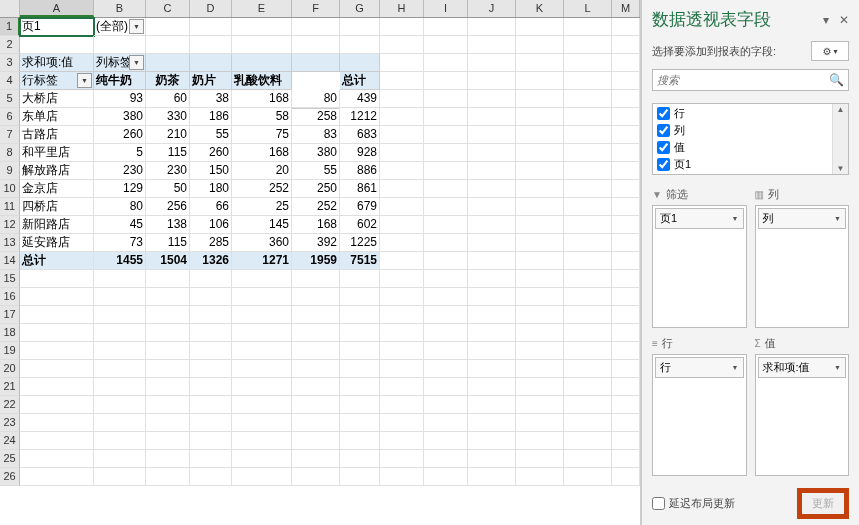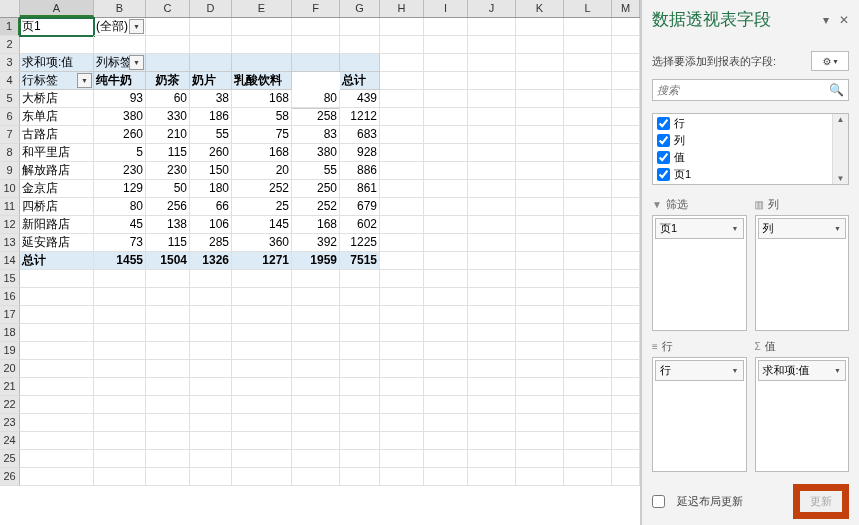--- a/index.html
+++ b/index.html
@@ -21,21 +21,21 @@
 .cell.sel { outline: 2px solid #217346; outline-offset: -1px; background: #fff; }
 .cell.lbl.pvt { background: #ddebf7; }
 .cell.total { background: #ddebf7; font-weight: bold; }
 .filterbtn { position: absolute; right: 1px; top: 1px; width: 15px; height: 15px; border: 1px solid #999; background: #f5f5f5; display: flex; align-items: center; justify-content: center; font-size: 7px; color: #444; cursor: pointer; }
 .filterbtn::after { content: "▼"; }
 .cw-A { width: 74px; } .cw-B { width: 52px; } .cw-C { width: 44px; } .cw-D { width: 42px; }
 .cw-E { width: 60px; } .cw-F { width: 48px; } .cw-G { width: 40px; } .cw-H { width: 44px; }
 .cw-I { width: 44px; } .cw-J { width: 48px; } .cw-K { width: 48px; } .cw-L { width: 48px; } .cw-M { width: 28px; }
 
 .pane { width: 349px; background: #f3f3f3; border-left: 1px solid #ccc; display: flex; flex-direction: column; padding: 8px 10px 6px 10px; }
-.pane-hdr { display: flex; align-items: center; justify-content: space-between; margin-bottom: 14px; }
+.pane-hdr { display: flex; align-items: center; justify-content: space-between; margin-bottom: 4px; }
 .pane-title { font-size: 17px; color: #217346; font-weight: normal; }
 .pane-ctrls { display: flex; gap: 10px; align-items: center; color: #666; }
 .pane-ctrls span { cursor: pointer; font-size: 12px; }
 .sub-row { display: flex; align-items: center; justify-content: space-between; margin: 6px 0 8px; }
 .sub-lbl { font-size: 11px; color: #444; }
 .gear { width: 38px; height: 20px; border: 1px solid #bbb; background: #fff; display: flex; align-items: center; justify-content: center; font-size: 10px; color: #444; cursor: pointer; }
 .gear::after { content: " ▾"; font-size: 8px; margin-left: 2px; }
 .searchbox { height: 22px; border: 1px solid #bbb; background: #fff; display: flex; align-items: center; padding: 0 4px; margin-bottom: 12px; }
 .searchbox input { flex: 1; border: 0; outline: 0; font-size: 11px; font-style: italic; color: #888; background: transparent; }
 .searchbox .sicon { color: #2a6dbb; font-size: 12px; }
@@ -47,22 +47,22 @@
 .flist-scroll span { cursor: pointer; padding: 1px; }
 .areas-lbl { font-size: 11px; color: #444; margin-bottom: 8px; }
 .areas { display: grid; grid-template-columns: 1fr 1fr; grid-template-rows: 1fr 1fr; gap: 8px; flex: 1; margin-bottom: 8px; }
 .area { display: flex; flex-direction: column; }
 .area-hdr { font-size: 11px; color: #555; display: flex; align-items: center; gap: 4px; margin-bottom: 3px; }
 .area-hdr .aicon { font-size: 10px; color: #888; }
 .area-box { flex: 1; border: 1px solid #bbb; background: #fff; padding: 2px; min-height: 54px; }
 .area-item { border: 1px solid #bbb; background: #f7f7f7; padding: 2px 4px; font-size: 11px; display: flex; justify-content: space-between; align-items: center; margin-bottom: 1px; cursor: pointer; }
 .area-item .dd { font-size: 7px; color: #555; }
 .footer-row { display: flex; align-items: center; justify-content: space-between; margin-top: 4px; }
-.footer-row label { font-size: 11px; color: #444; display: flex; align-items: center; gap: 12px; }
-.upd-btn { border: 7px solid #c2410c; background: #f0f0f0; color: #aaa; padding: 3px 10px; font-size: 11px; }
+.footer-row label { font-size: 11px; color: #444; display: flex; align-items: center; gap: 4px; }
+.upd-btn { border: 5px solid #c2410c; background: #f0f0f0; color: #aaa; padding: 3px 10px; font-size: 11px; }
 </style>
 </head>
 <body>
 
 <div class="container">
   <div class="grid-area">
     <div class="col-headers">
       <div class="row-num-spacer"></div>
       <div id="col-headers-inner" style="display: flex;">
           <div class="col-h cw-A sel">A</div>

